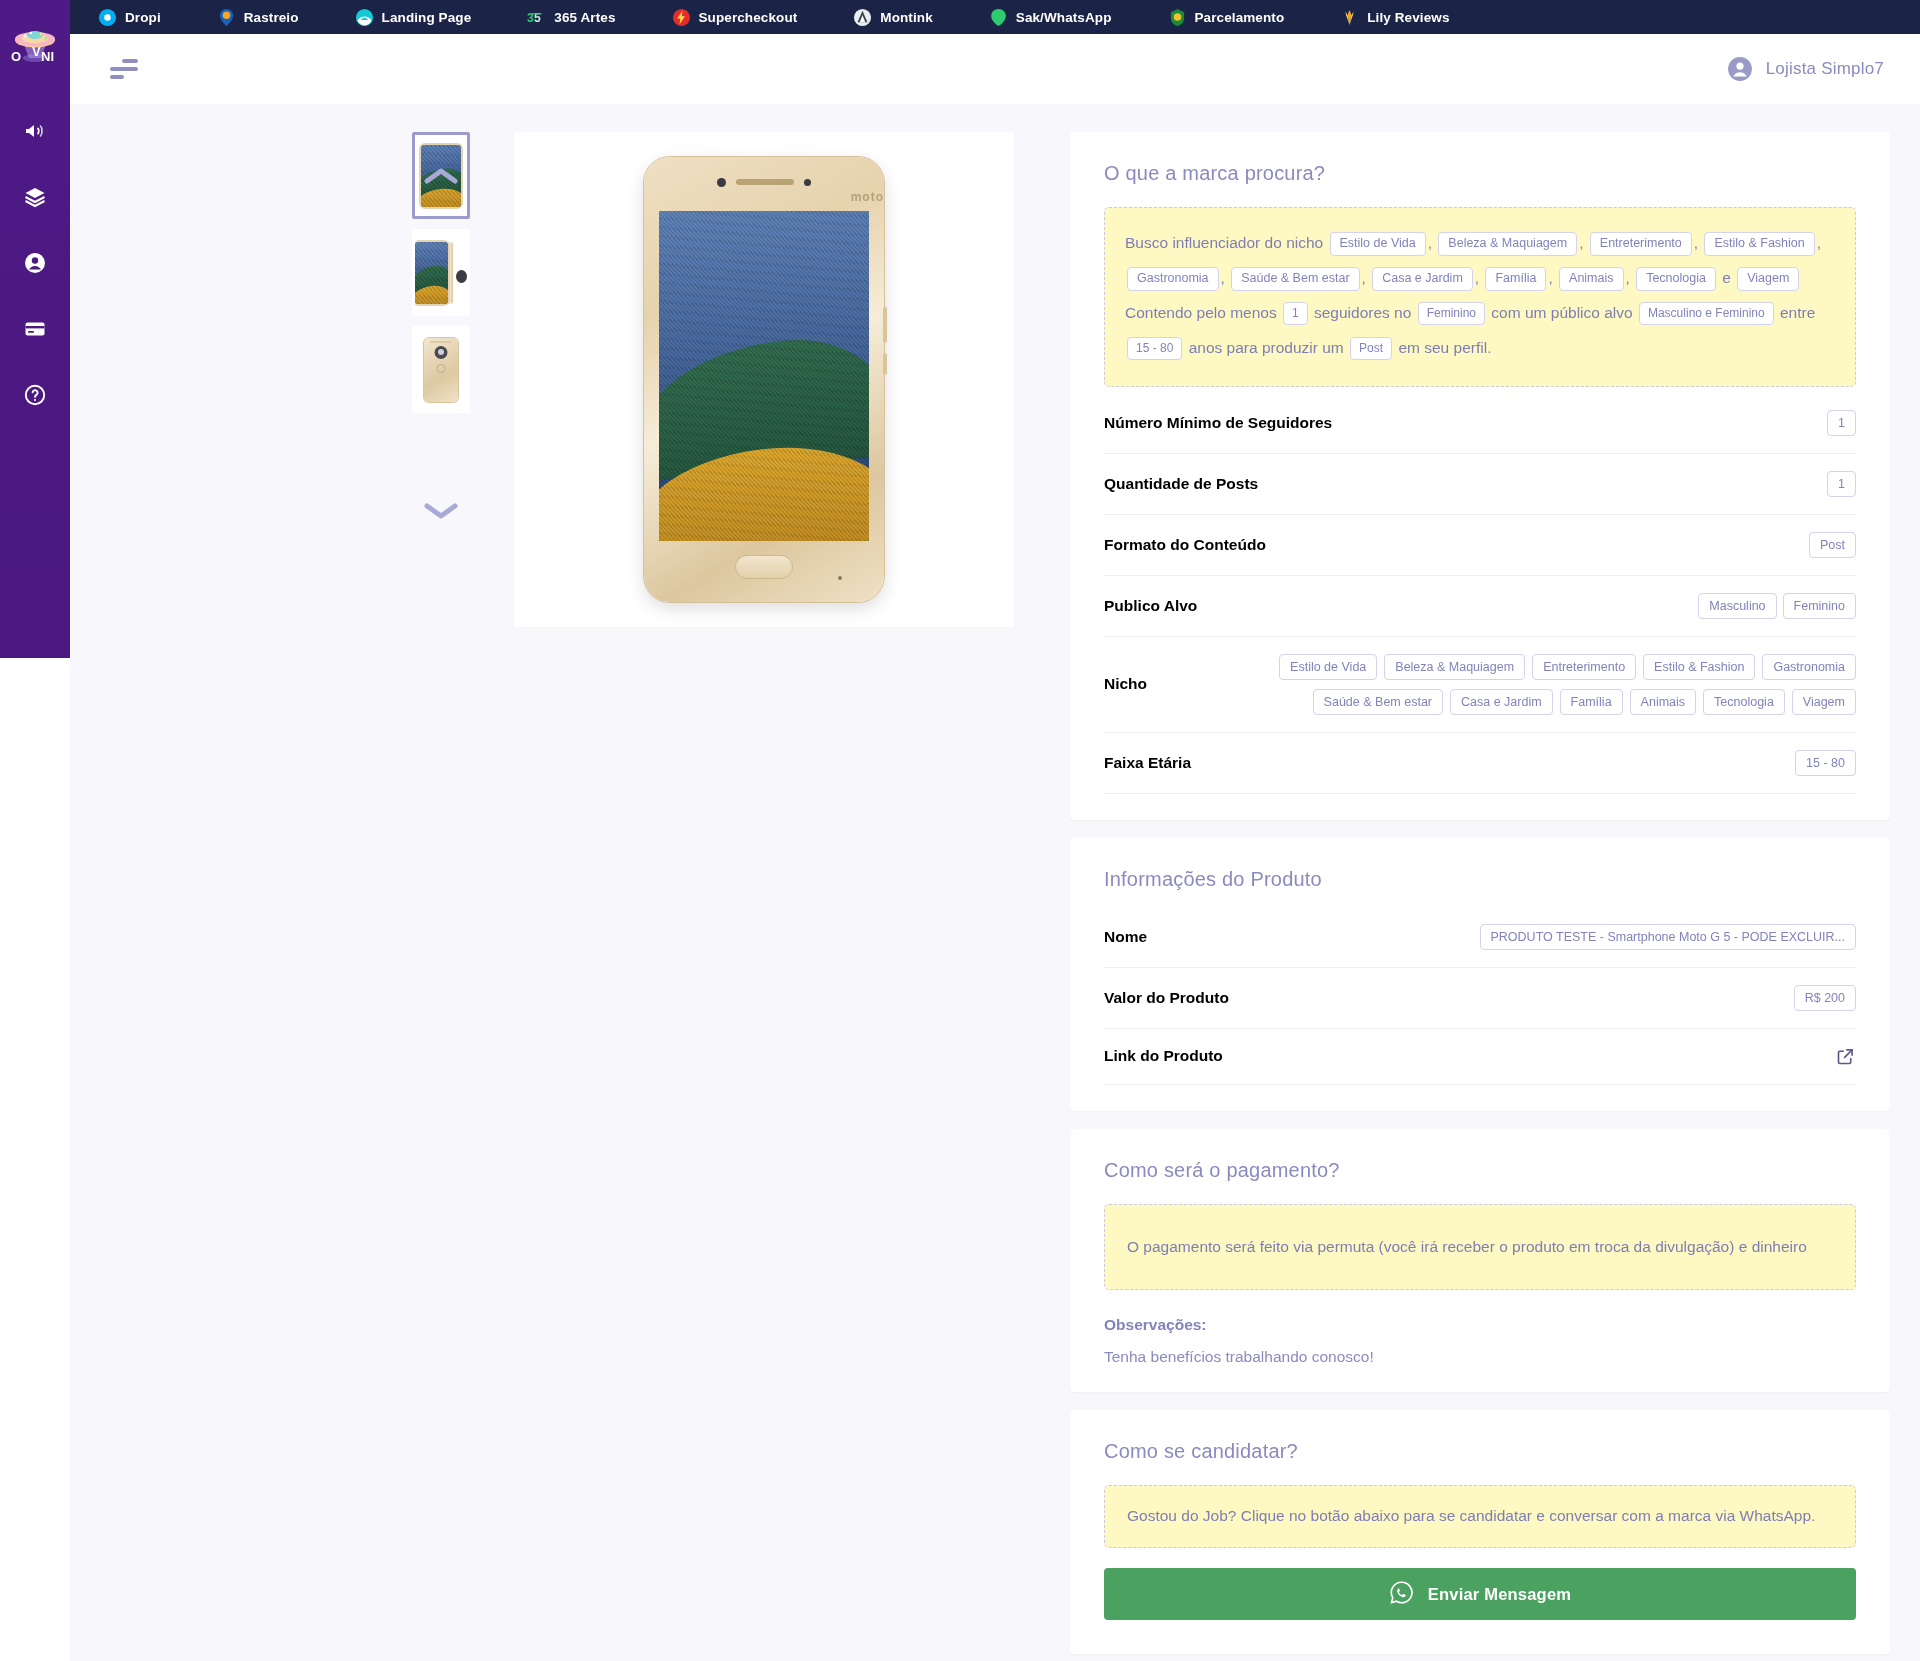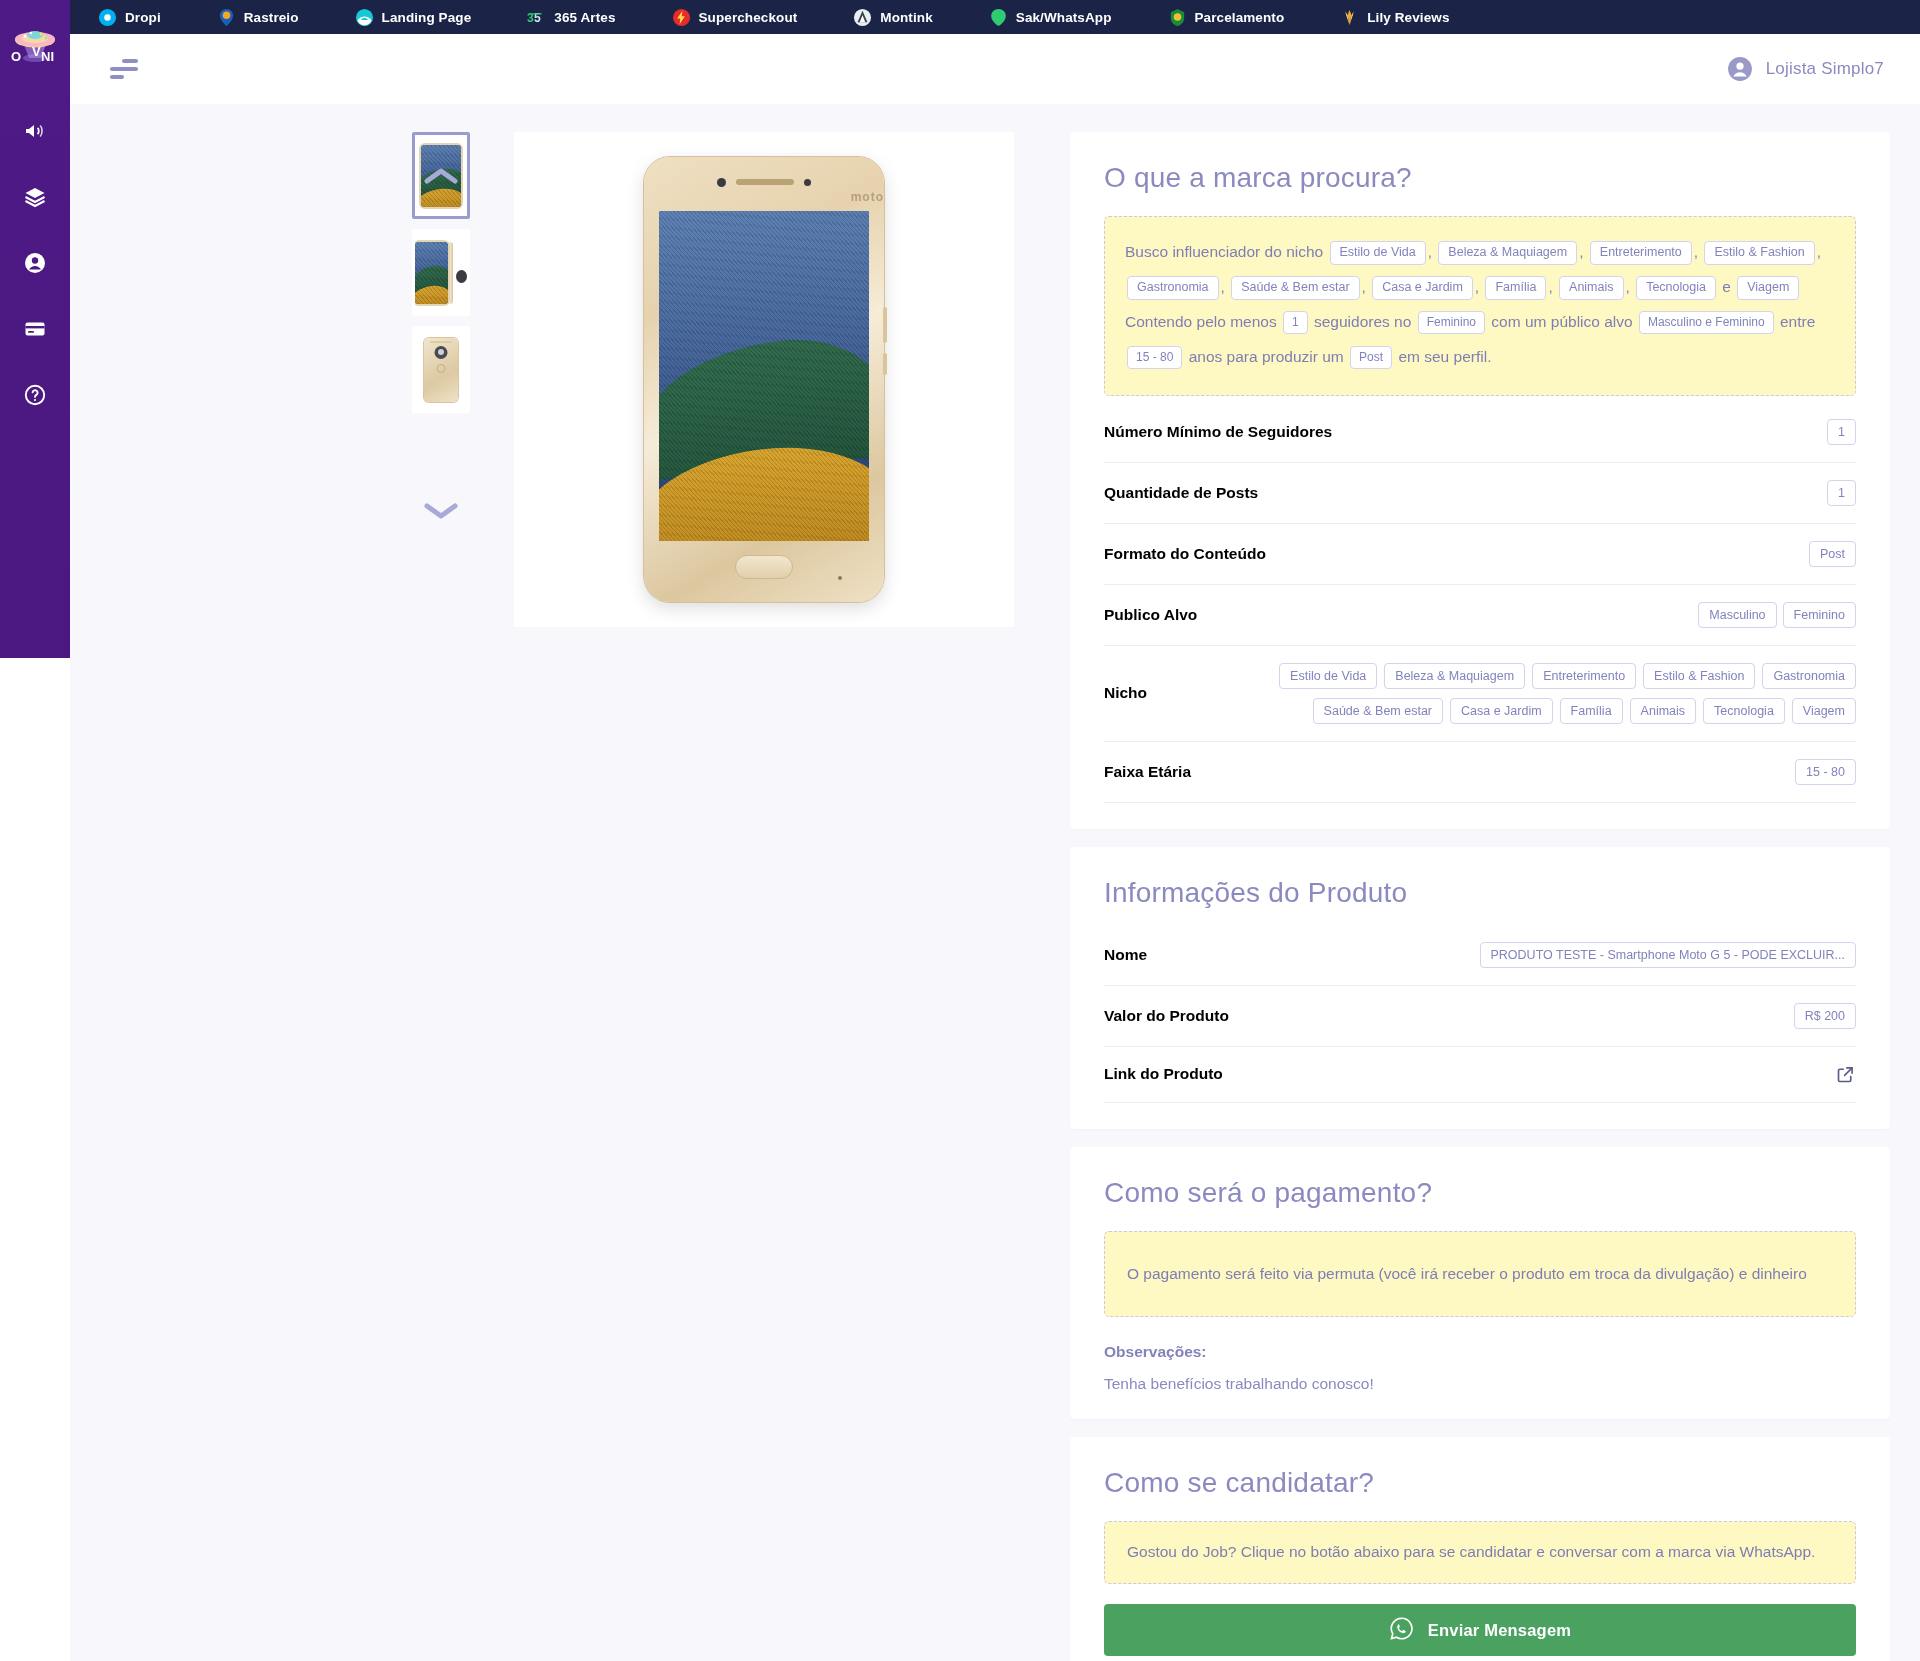--- a/index.html
+++ b/index.html
@@ -280,21 +280,21 @@
     gap: 18px;
     margin-left: 10px;
   }
   .card {
     background: #ffffff;
     border-radius: 4px;
     padding: 30px 34px 26px 34px;
     box-shadow: 0 1px 2px rgba(0,0,0,.03);
   }
   .card-title {
-    font-size: 28px;
+    font-size: 20px;
     color: #8b8ac0;
     font-weight: 500;
     margin-bottom: 22px;
     letter-spacing: .2px;
   }
   .dashed-box {
     border: 1px dashed #c9c9e6;
     border-radius: 5px;
     background: #fef9c3;
     padding: 18px 20px 20px 20px;

